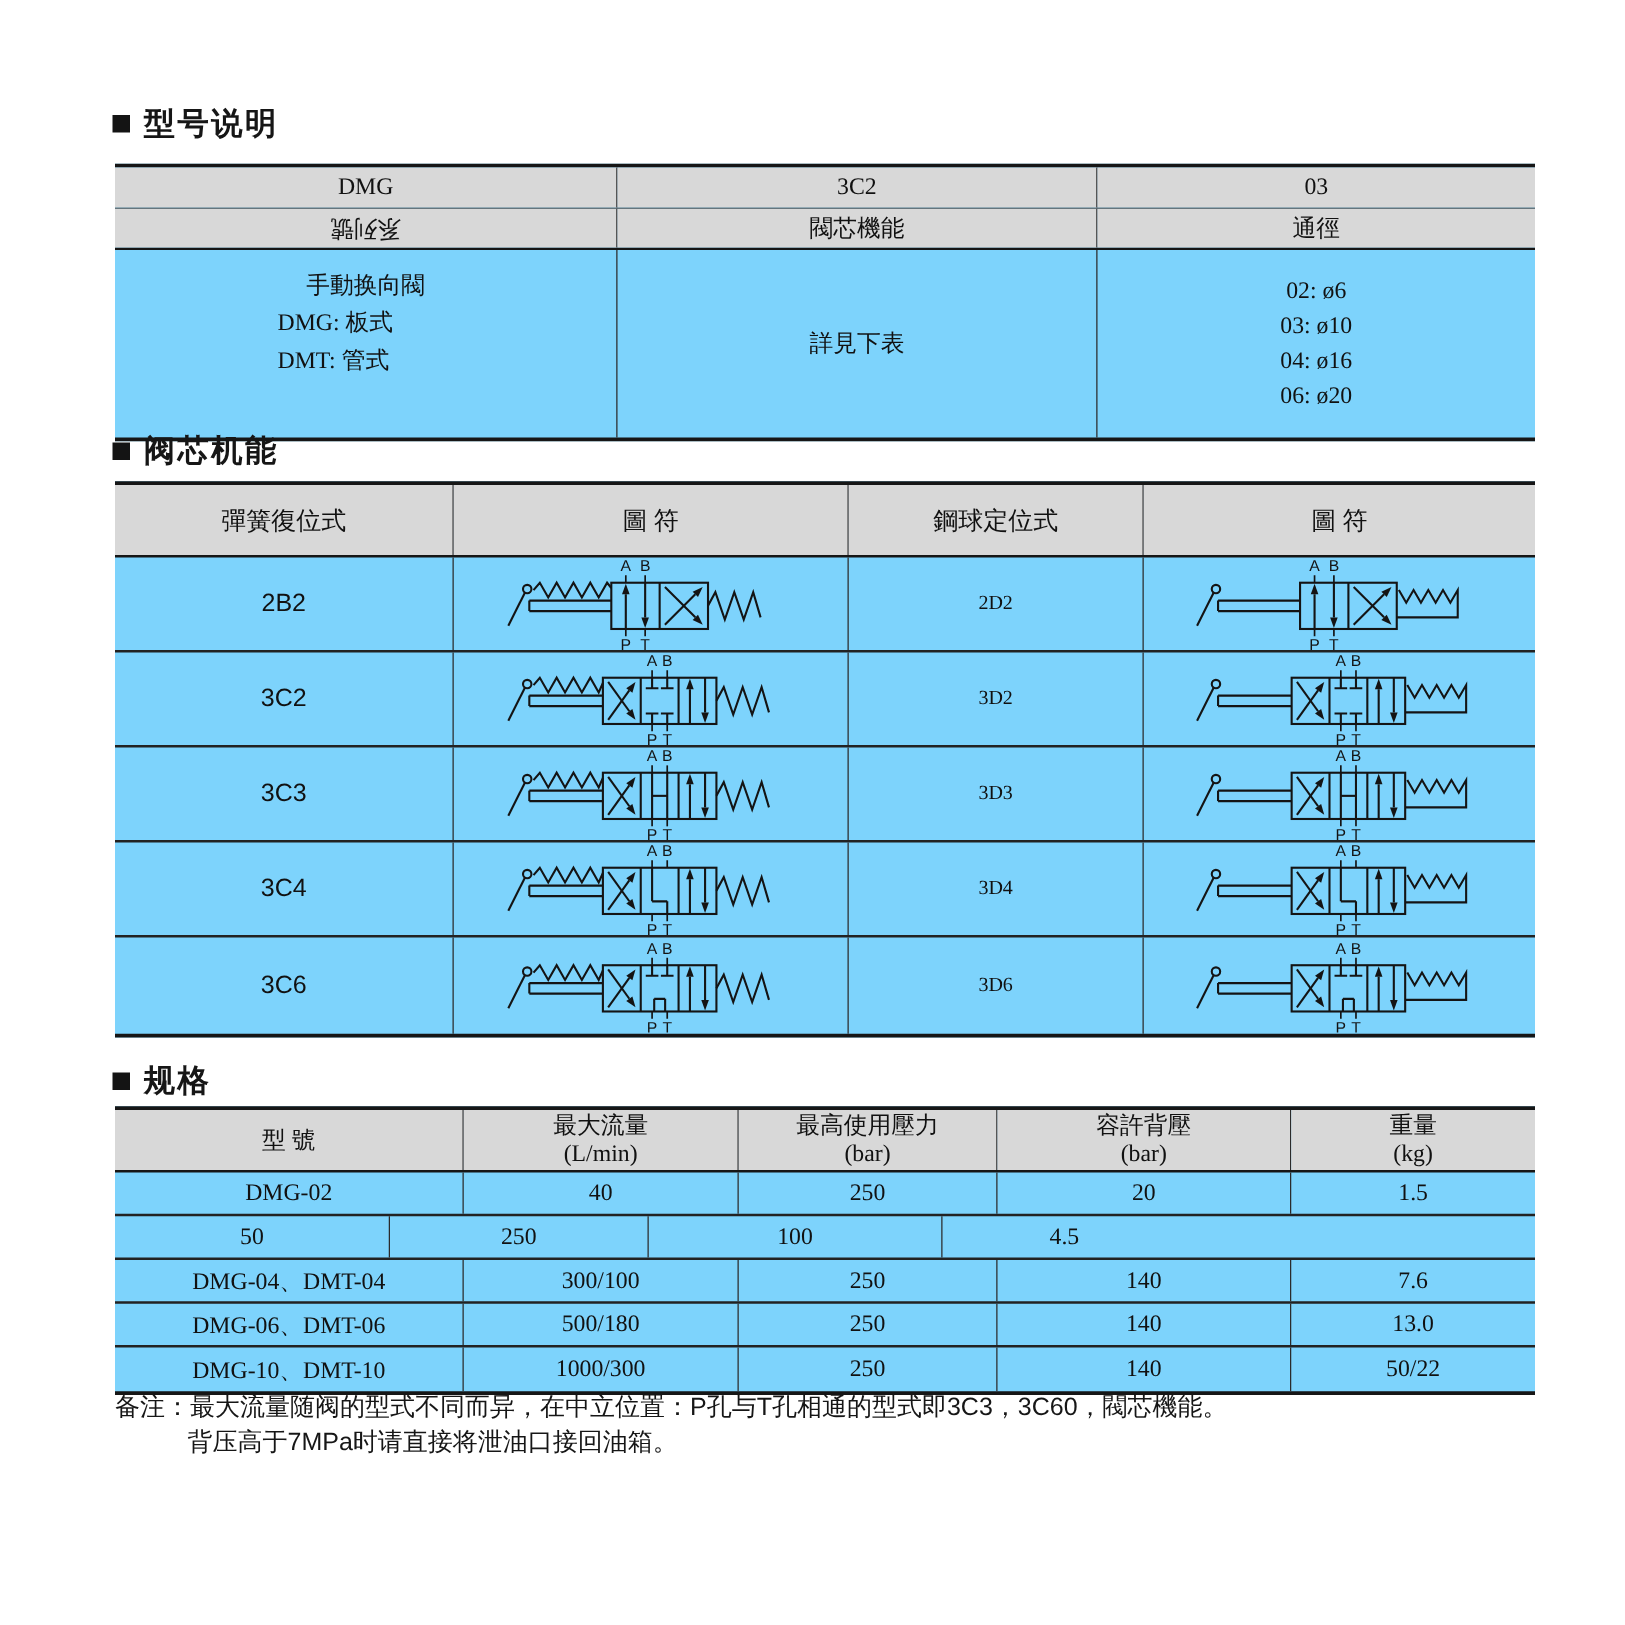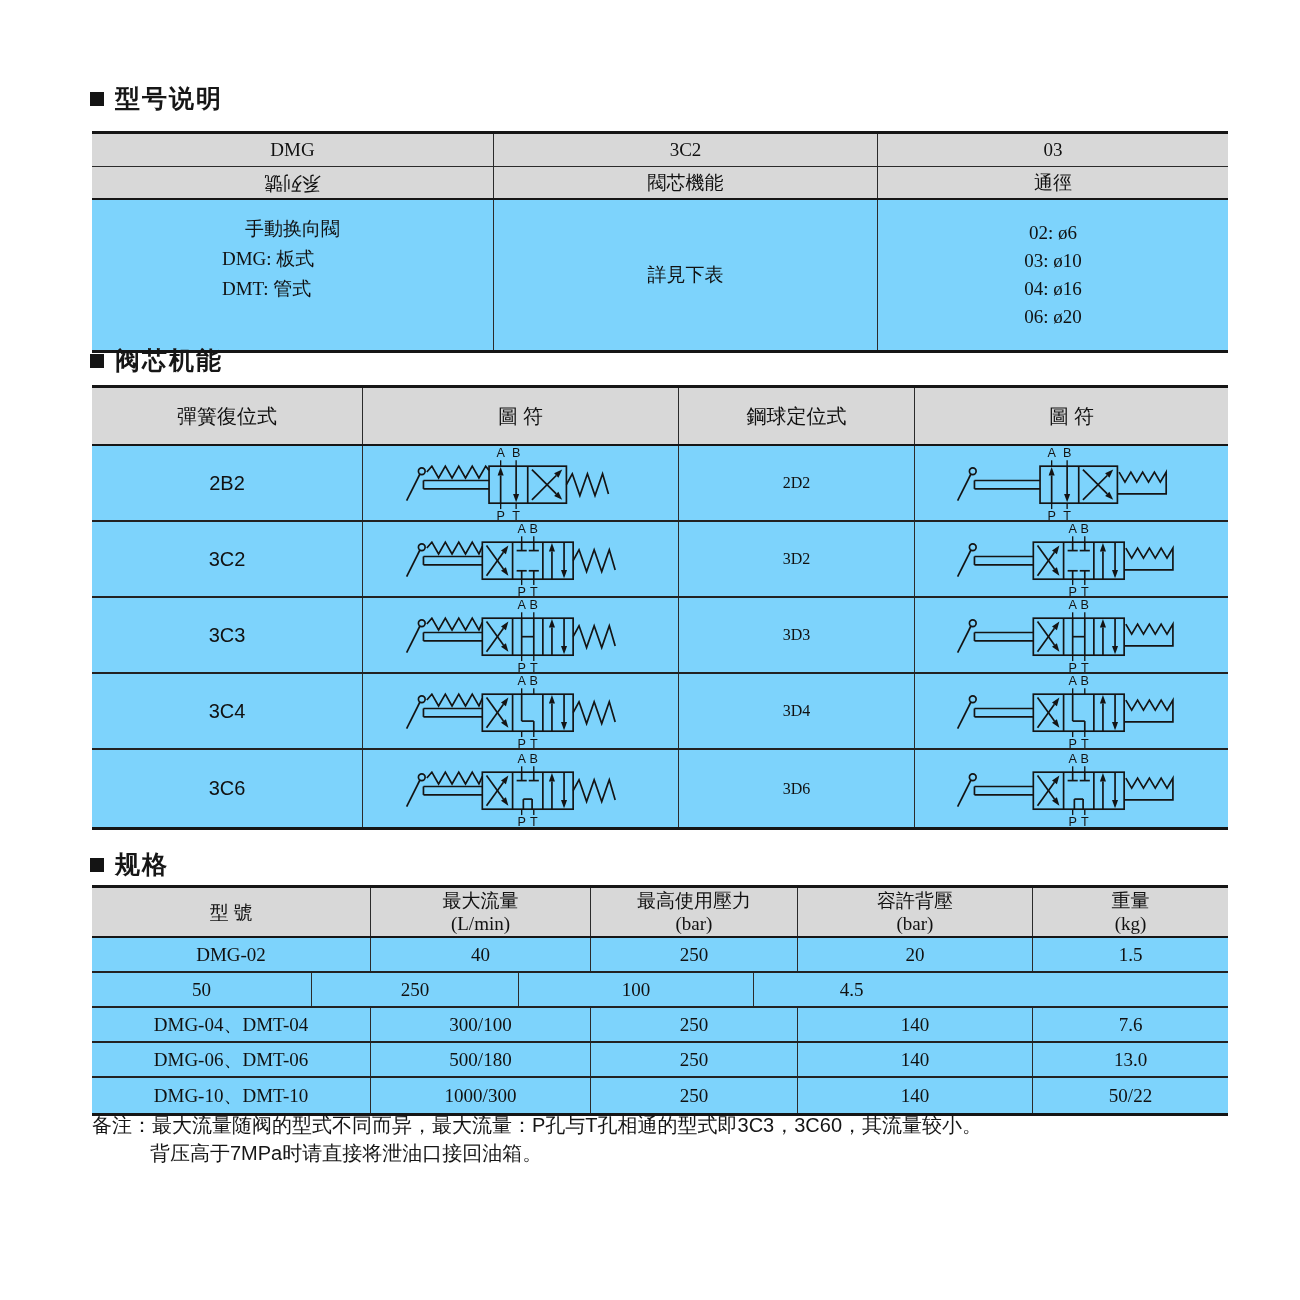--- a/index.html
+++ b/index.html
@@ -537,15 +537,15 @@
   <div class="tr row lastrow">
     <div class="td s1">DMG-10、DMT-10</div>
     <div class="td s2">1000/300</div>
     <div class="td s3">250</div>
     <div class="td s4">140</div>
     <div class="td s5 last">50/22</div>
   </div>
 </div>
 
 <div class="notes">
-  <div class="n1">备注：最大流量随阀的型式不同而异，最大流量：P孔与T孔相通的型式即3C3，3C60，其流量较小。</div>
+  <div class="n1">备注：最大流量随阀的型式不同而异，在中立位置：P孔与T孔相通的型式即3C3，3C60，閥芯機能。</div>
   <div class="n2">背压高于7MPa时请直接将泄油口接回油箱。</div>
 </div>
 
 </body></html>

